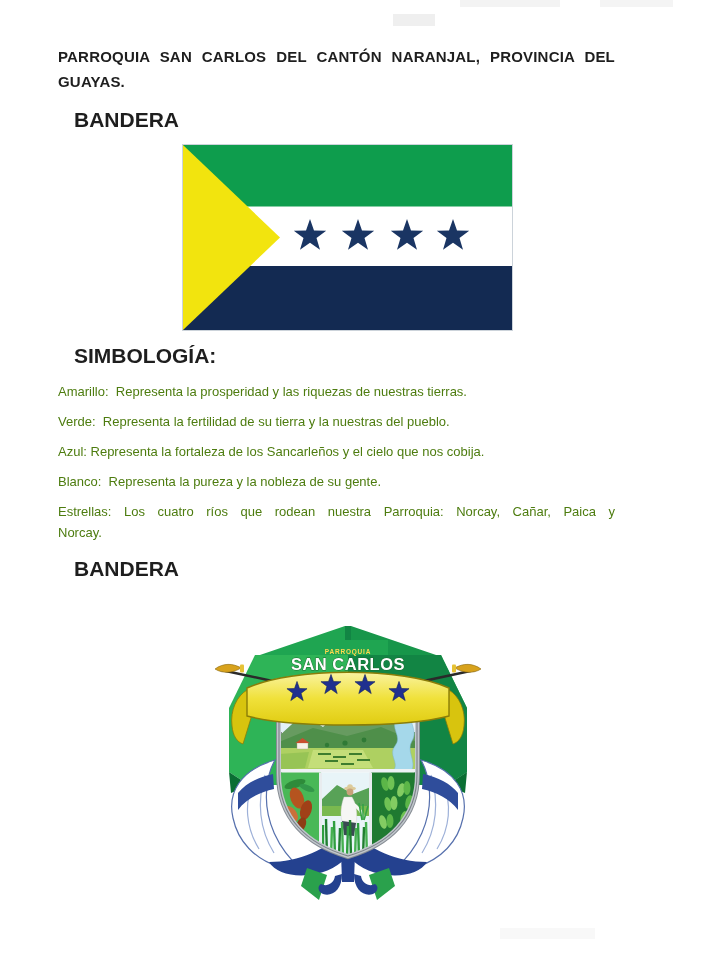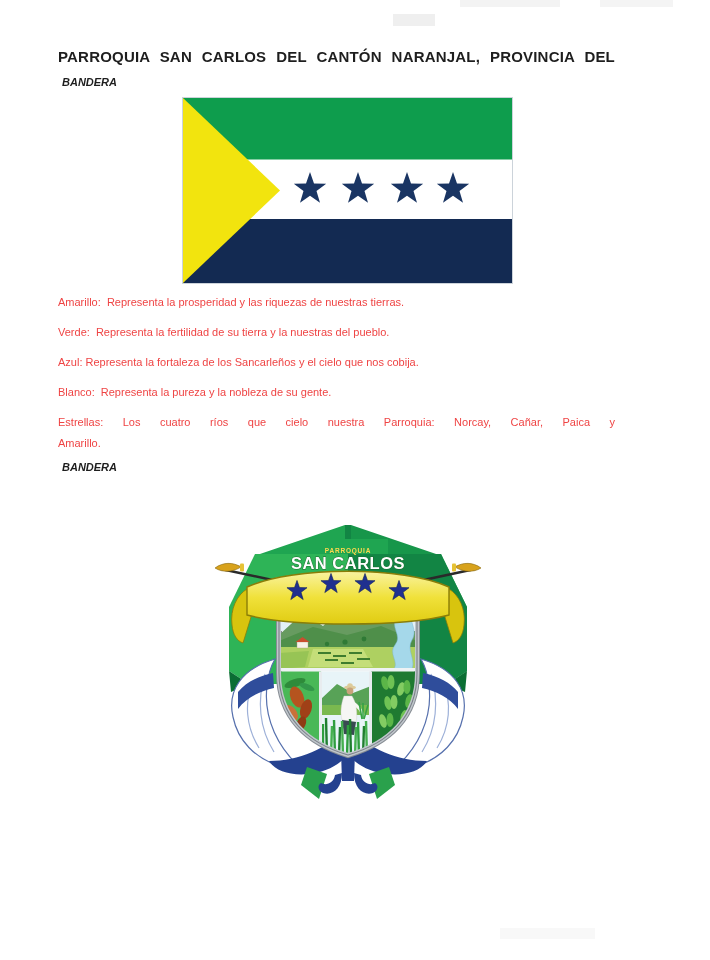--- a/index.html
+++ b/index.html
@@ -3,25 +3,25 @@
 <meta charset="utf-8">
 <style>
   html,body { margin:0; padding:0; background:#ffffff; }
   .page {
     position:relative; width:673px; height:960px; background:#ffffff;
     font-family:"Liberation Sans", sans-serif; color:#1e1e1e; overflow:hidden;
   }
   .doc { padding:44px 58px 0 58px; }
   .title-line { font-weight:700; font-size:15px; line-height:25px; letter-spacing:0.2px; }
   .jline { text-align:justify; text-align-last:justify; }
-  h2.heading { font-size:11px; font-weight:700; margin:4px; line-height:19px;font-style:italic; }
+  h2.heading { font-size:21px; font-weight:700; margin:16px; line-height:19px; }
   .h-bandera { margin-top:10px; }
   .h-simbologia { margin-top:16px; }
   .h-escudo { margin-top:36px; }
-  .para { font-size:11px; line-height:21px; margin-top:9px; color:#ef4444; }
+  .para { font-size:13px; line-height:21px; margin-top:9px; color:#4d7c0f; }
   .pre { white-space:pre-wrap; }
   .flag-wrap { margin:6px 0 0 125px; width:329px; height:185px; outline:1px solid #ccd3da; }
   .flag-wrap svg { display:block; }
   .escudo-wrap { margin:44px 0 0 155px; width:270px; height:292px; }
   .smudge { position:absolute; pointer-events:none; }
   .s1 { left:460px; top:0; width:100px; height:7px; background:#f3f3f3; }
   .s2 { left:600px; top:0; width:100px; height:7px; background:#f4f4f4; }
   .s3 { left:393px; top:14px; width:42px; height:12px; background:#efefef; }
   .s4 { left:500px; top:928px; width:95px; height:11px; background:#f8f8f8; }
 </style>
@@ -31,20 +31,21 @@
 <div class="page">
   <div class="smudge s1"></div>
   <div class="smudge s2"></div>
   <div class="smudge s3"></div>
   <div class="smudge s4"></div>
 
   <div class="doc">
 
     <div>
       <div class="title-line jline">PARROQUIA SAN CARLOS DEL CANTÓN NARANJAL, PROVINCIA DEL</div>
+      <div class="title-line">GUAYAS.</div>
     </div>
 
     <h2 class="heading h-bandera">BANDERA</h2>
 
     <div class="flag-wrap">
       <svg viewBox="0 0 329 185" width="329" height="185" xmlns="http://www.w3.org/2000/svg">
         <defs>
           <polygon id="star" points="0,-17 4,-5.5 16.2,-5.3 6.5,2.1 10,13.8 0,6.8 -10,13.8 -6.5,2.1 -16.2,-5.3 -4,-5.5"></polygon>
         </defs>
         <rect x="0" y="0" width="329" height="185" fill="#ffffff"></rect>
@@ -53,28 +54,29 @@
         <polygon points="0,0 97,92.5 0,185" fill="#f2e40e"></polygon>
         <g fill="#1a3563">
           <use href="#star" x="127" y="91"></use>
           <use href="#star" x="175" y="91"></use>
           <use href="#star" x="224" y="91"></use>
           <use href="#star" x="270" y="91"></use>
         </g>
       </svg>
     </div>
 
+    <h2 class="heading h-simbologia">SIMBOLOGÍA:</h2>
 
     <div class="para pre">Amarillo:  Representa la prosperidad y las riquezas de nuestras tierras.</div>
     <div class="para pre">Verde:  Representa la fertilidad de su tierra y la nuestras del pueblo.</div>
     <div class="para">Azul: Representa la fortaleza de los Sancarleños y el cielo que nos cobija.</div>
     <div class="para pre">Blanco:  Representa la pureza y la nobleza de su gente.</div>
     <div class="para">
-      <div class="jline">Estrellas: Los cuatro ríos que cielo nuestra Parroquia: Norcay, Cañar, Paica y</div>
-      <div>Amarillo.</div>
+      <div class="jline">Estrellas: Los cuatro ríos que rodean nuestra Parroquia: Norcay, Cañar, Paica y</div>
+      <div>Norcay.</div>
     </div>
 
     <h2 class="heading h-escudo">BANDERA</h2>
 
     <div class="escudo-wrap">
       <svg viewBox="0 0 270 292" width="270" height="292" xmlns="http://www.w3.org/2000/svg">
         <defs>
           <polygon id="star2" points="0,-17 4,-5.5 16.2,-5.3 6.5,2.1 10,13.8 0,6.8 -10,13.8 -6.5,2.1 -16.2,-5.3 -4,-5.5"></polygon>
           <linearGradient id="bannerGrad" x1="0" y1="0" x2="0" y2="1">
             <stop offset="0" stop-color="#f9f3a0"></stop>

